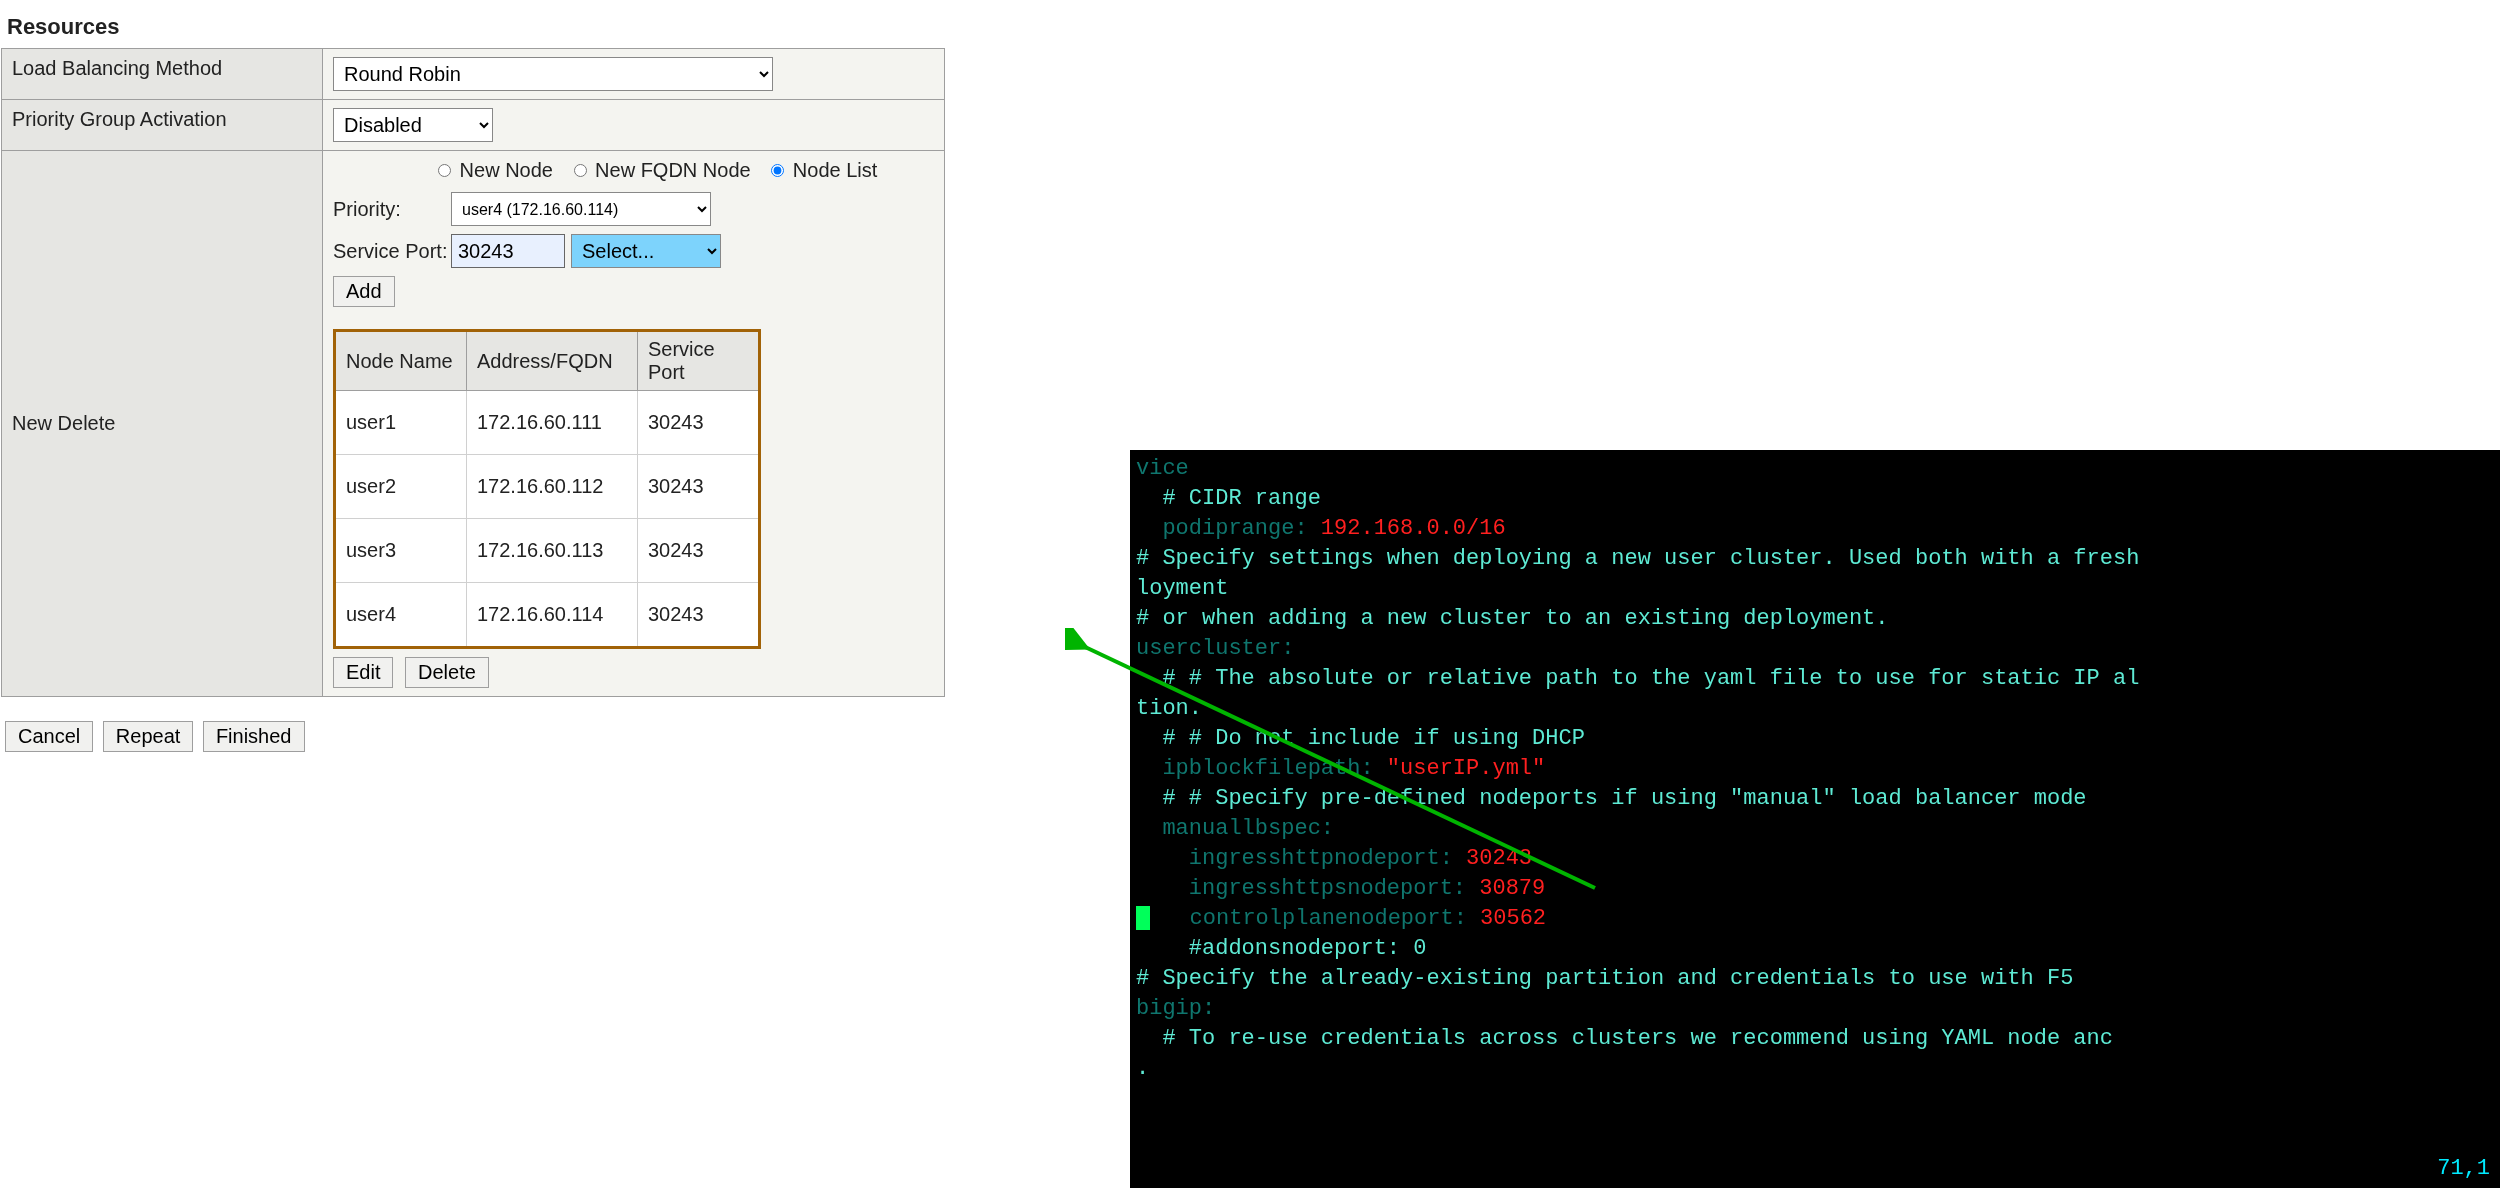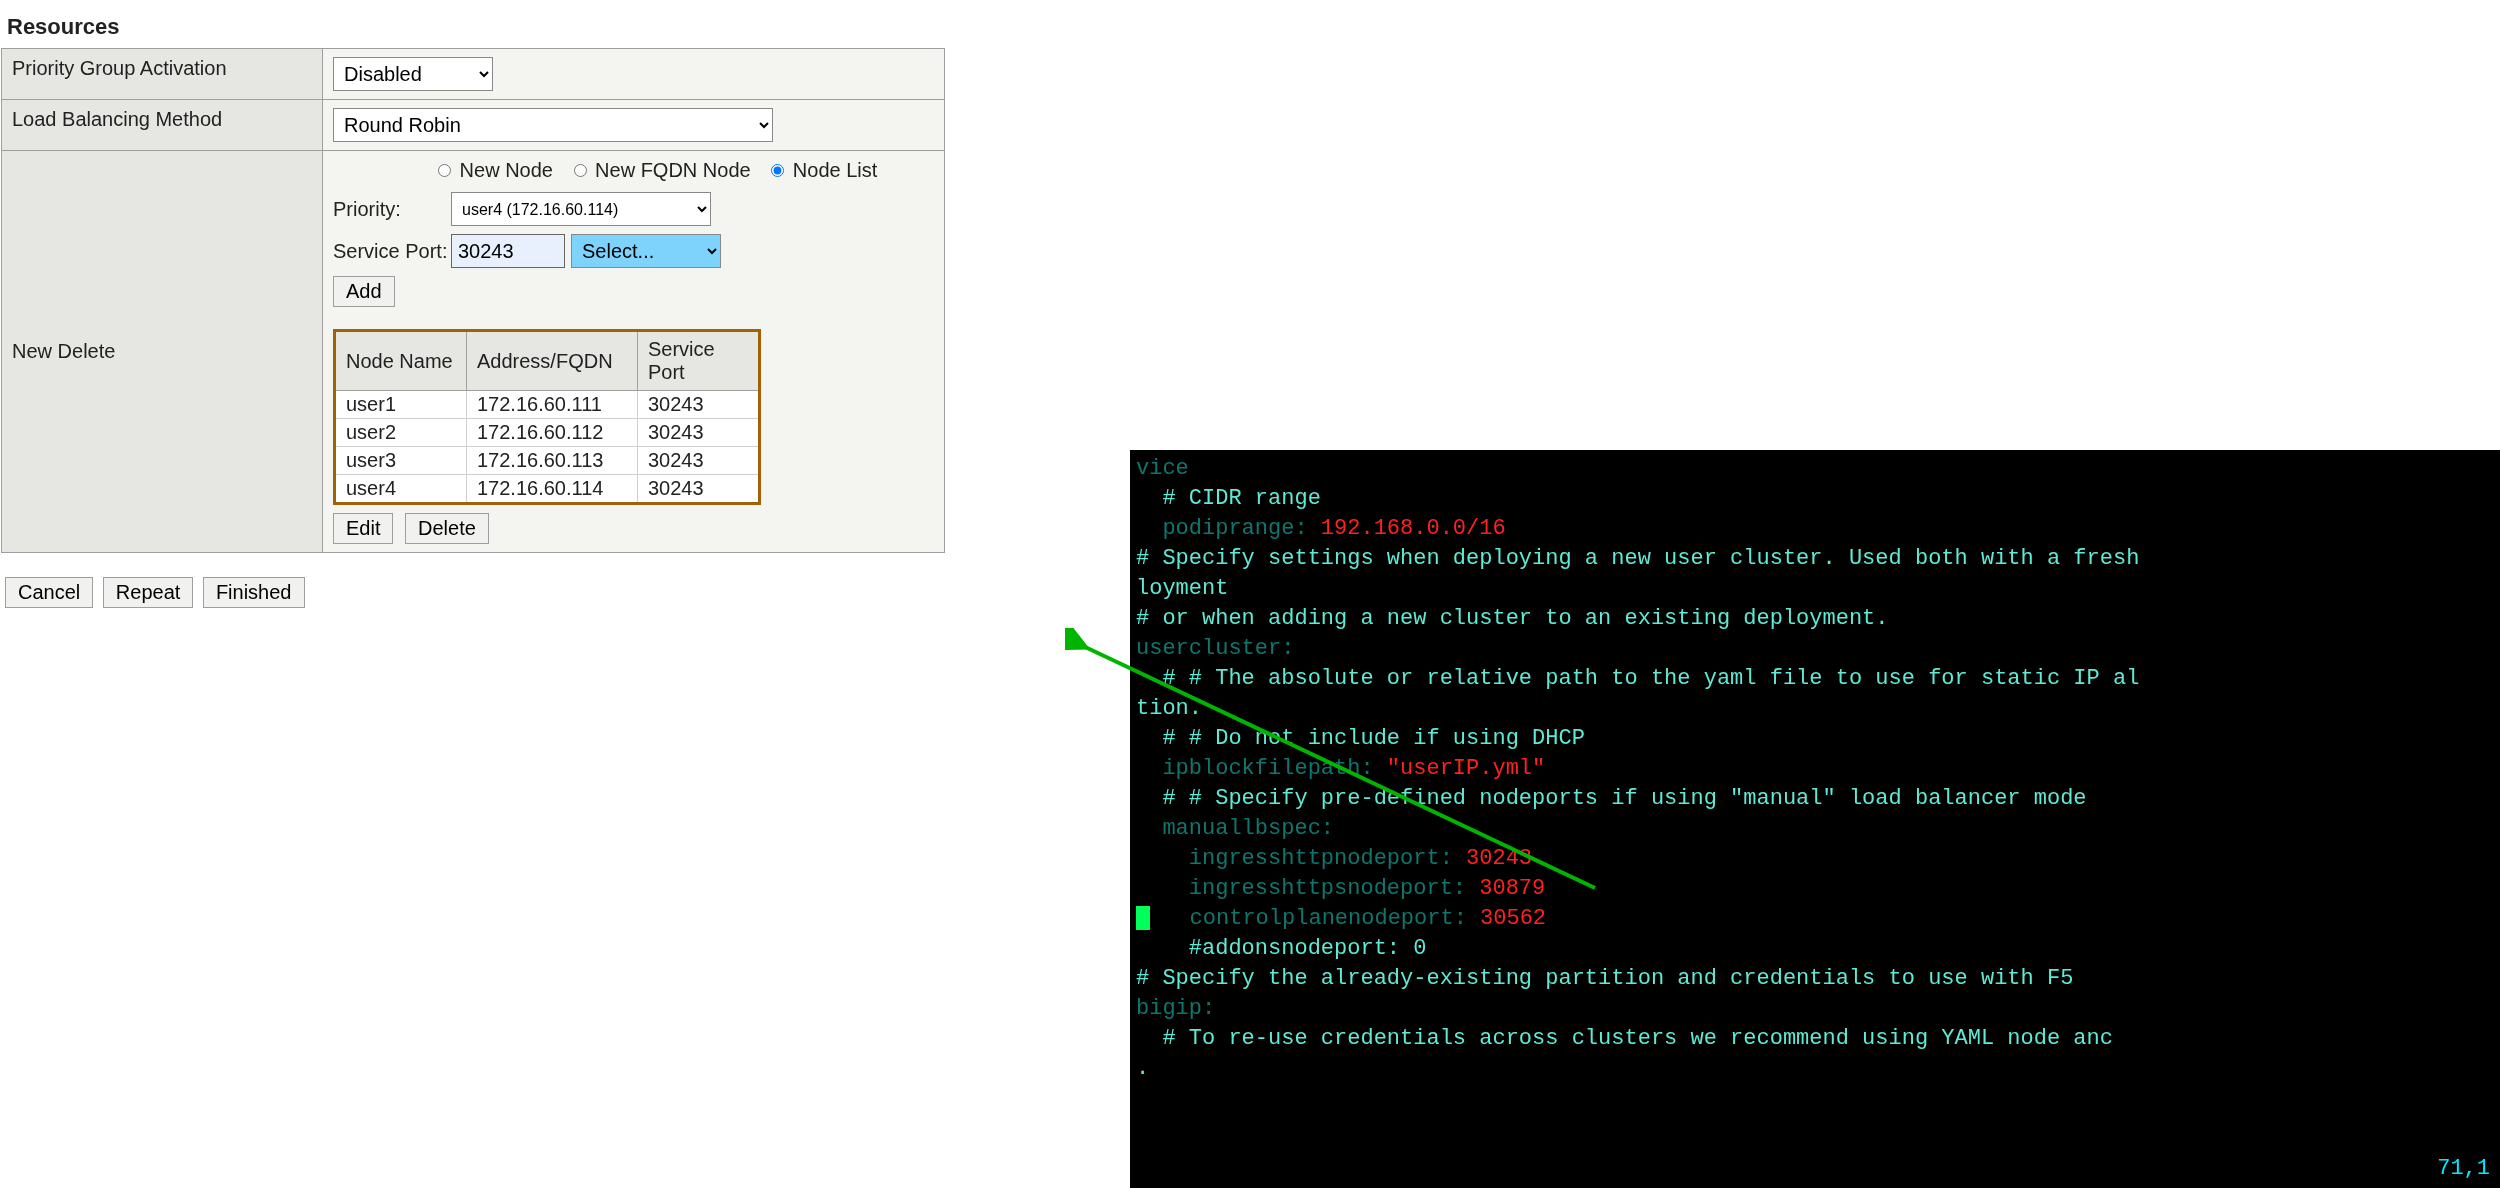--- a/index.html
+++ b/index.html
@@ -16,21 +16,21 @@
   select.sel2{font-size:20px;padding:2px 6px;border:1px solid #888;background:#7dd3fc;width:150px;height:34px;}
   input[type=text].port{font-size:20px;padding:3px 6px;border:1px solid #666;width:100px;height:26px;background:#e8f0fe;margin-right:6px;}
   .btn{font-size:20px;padding:3px 12px;background:#f1f1ef;border:1px solid #9e9e9e;cursor:pointer;}
   .btnrow .btn{margin-right:6px;}
   .radio-row{margin-bottom:10px;padding-left:100px;}
   .radio-row label{margin-right:10px;font-size:20px;}
   .field-row{display:flex;align-items:center;margin-bottom:8px;}
   .field-row .fl{width:118px;}
   .mem-tbl{border-collapse:collapse;margin-top:22px;border:3px solid #a16207;}
   .mem-tbl th{background:#e6e6e3;border:1px solid #9e9e9e;padding:6px 10px;font-weight:normal;font-size:20px;text-align:left;}
-  .mem-tbl td{background:#fff;border:1px solid #d0d0d0;padding:2px 10px;font-size:20px;}
+  .mem-tbl td{background:#fff;border:1px solid #d0d0d0;padding:20px 10px;font-size:20px;}
   .mem-tbl td:nth-child(1){width:110px;}
   .mem-tbl td:nth-child(2){width:150px;}
   .mem-tbl td:nth-child(3){width:100px;}
   .underbtns{margin-top:8px;}
   .footer-btns{margin-top:18px;padding:6px 4px;}
   .footer-btns .btn{margin-right:4px;}
 
   
   .term{position:absolute;left:1130px;top:450px;width:1370px;height:738px;background:#000;font-family:"Courier New",monospace;font-size:22px;line-height:30px;white-space:pre;overflow:hidden;padding:4px 6px;box-sizing:border-box;}
   .c-cy{color:#0f766e;}
@@ -45,32 +45,32 @@
 </head>
 <body>
 
 <div class="canvas">
 
   <div class="panel">
     <div class="sect-title">Resources</div>
     <table class="form-tbl">
       <tbody>
           <tr>
+        <td class="lab-cell">Load Balancing Method</td>
+        <td class="val-cell">
+          <select class="wide">
+            <option>Round Robin</option>
+          </select>
+        </td>
+      </tr>
+      <tr>
         <td class="lab-cell">Priority Group Activation</td>
         <td class="val-cell">
           <select class="med">
             <option>Disabled</option>
-          </select>
-        </td>
-      </tr>
-      <tr>
-        <td class="lab-cell">Load Balancing Method</td>
-        <td class="val-cell">
-          <select class="wide">
-            <option>Round Robin</option>
           </select>
         </td>
       </tr>
       <tr>
         <td class="lab-cell" style="vertical-align:middle;">New Delete</td>
         <td class="val-cell">
           <div class="radio-row">
             <label><input type="radio" name="nt" style=""> <span>New Node</span></label>
             <label><input type="radio" name="nt" style=""> <span>New FQDN Node</span></label>
             <label><input type="radio" name="nt" checked="" style=""> <span>Node List</span></label>

